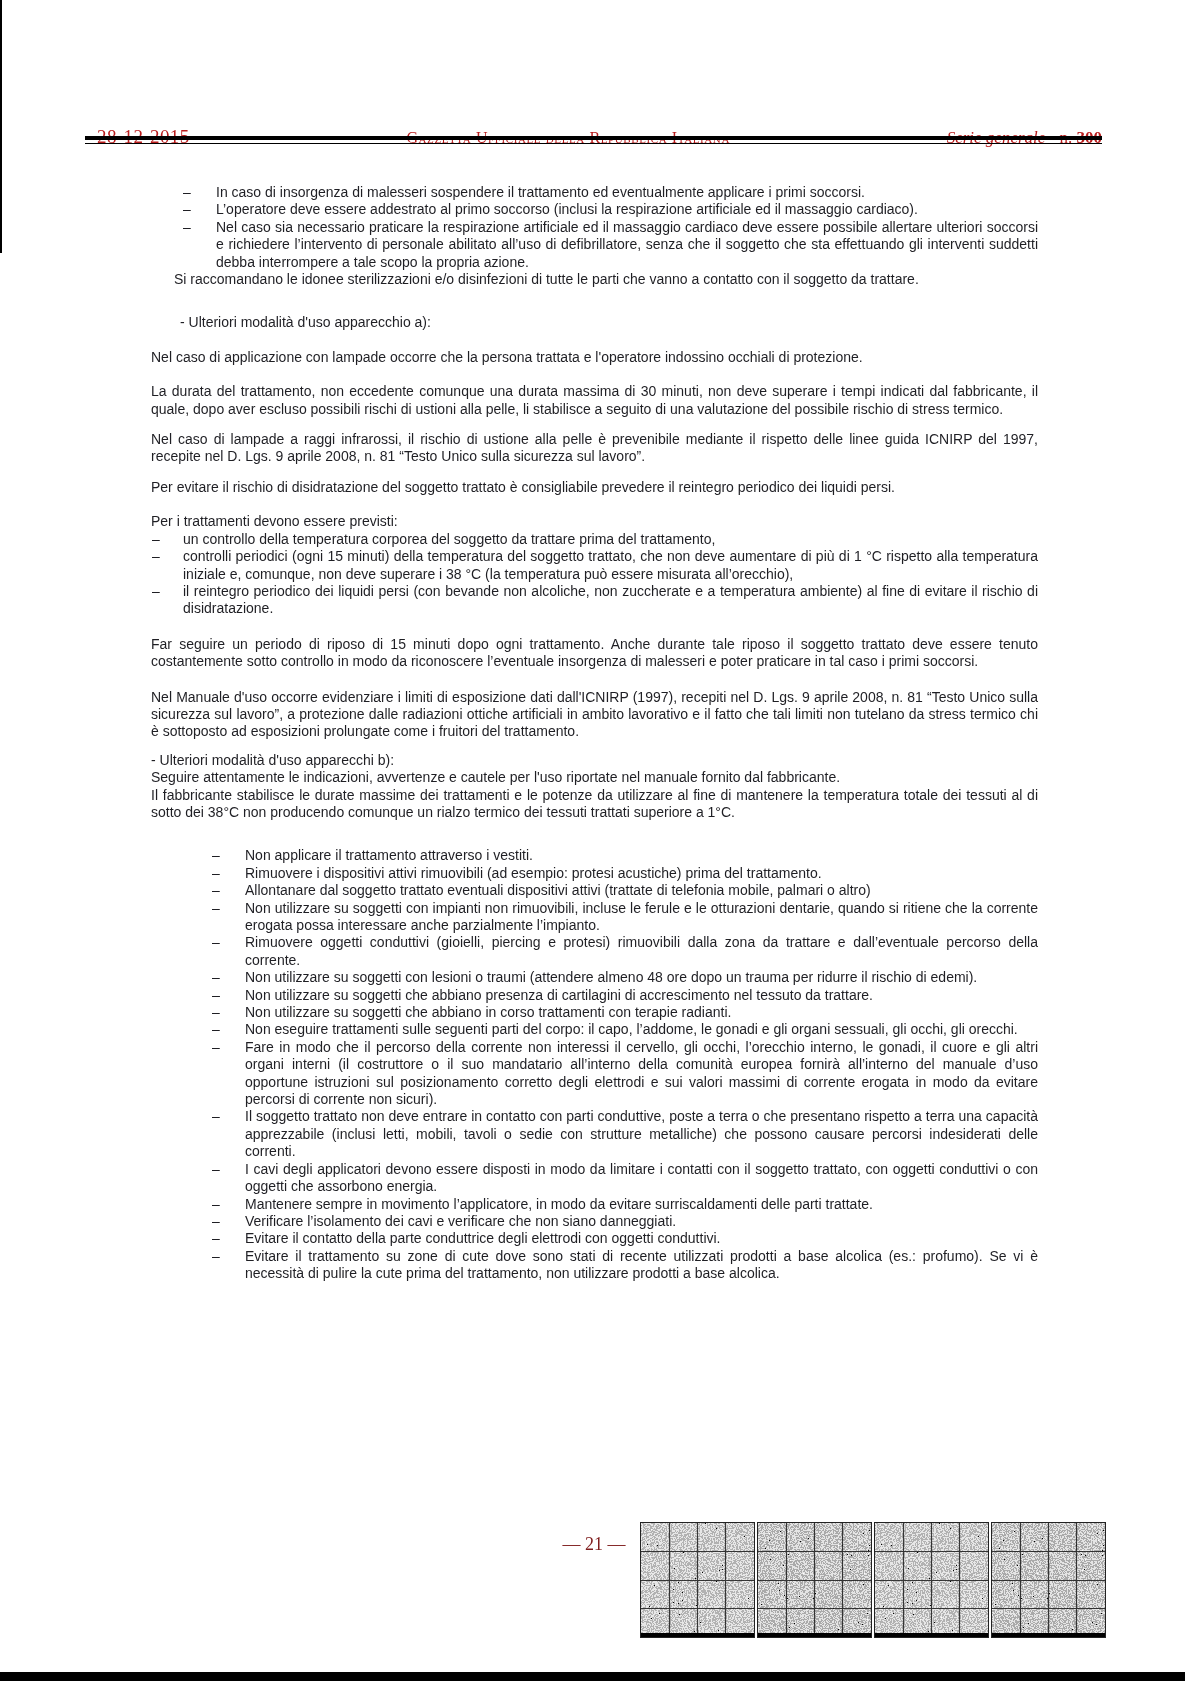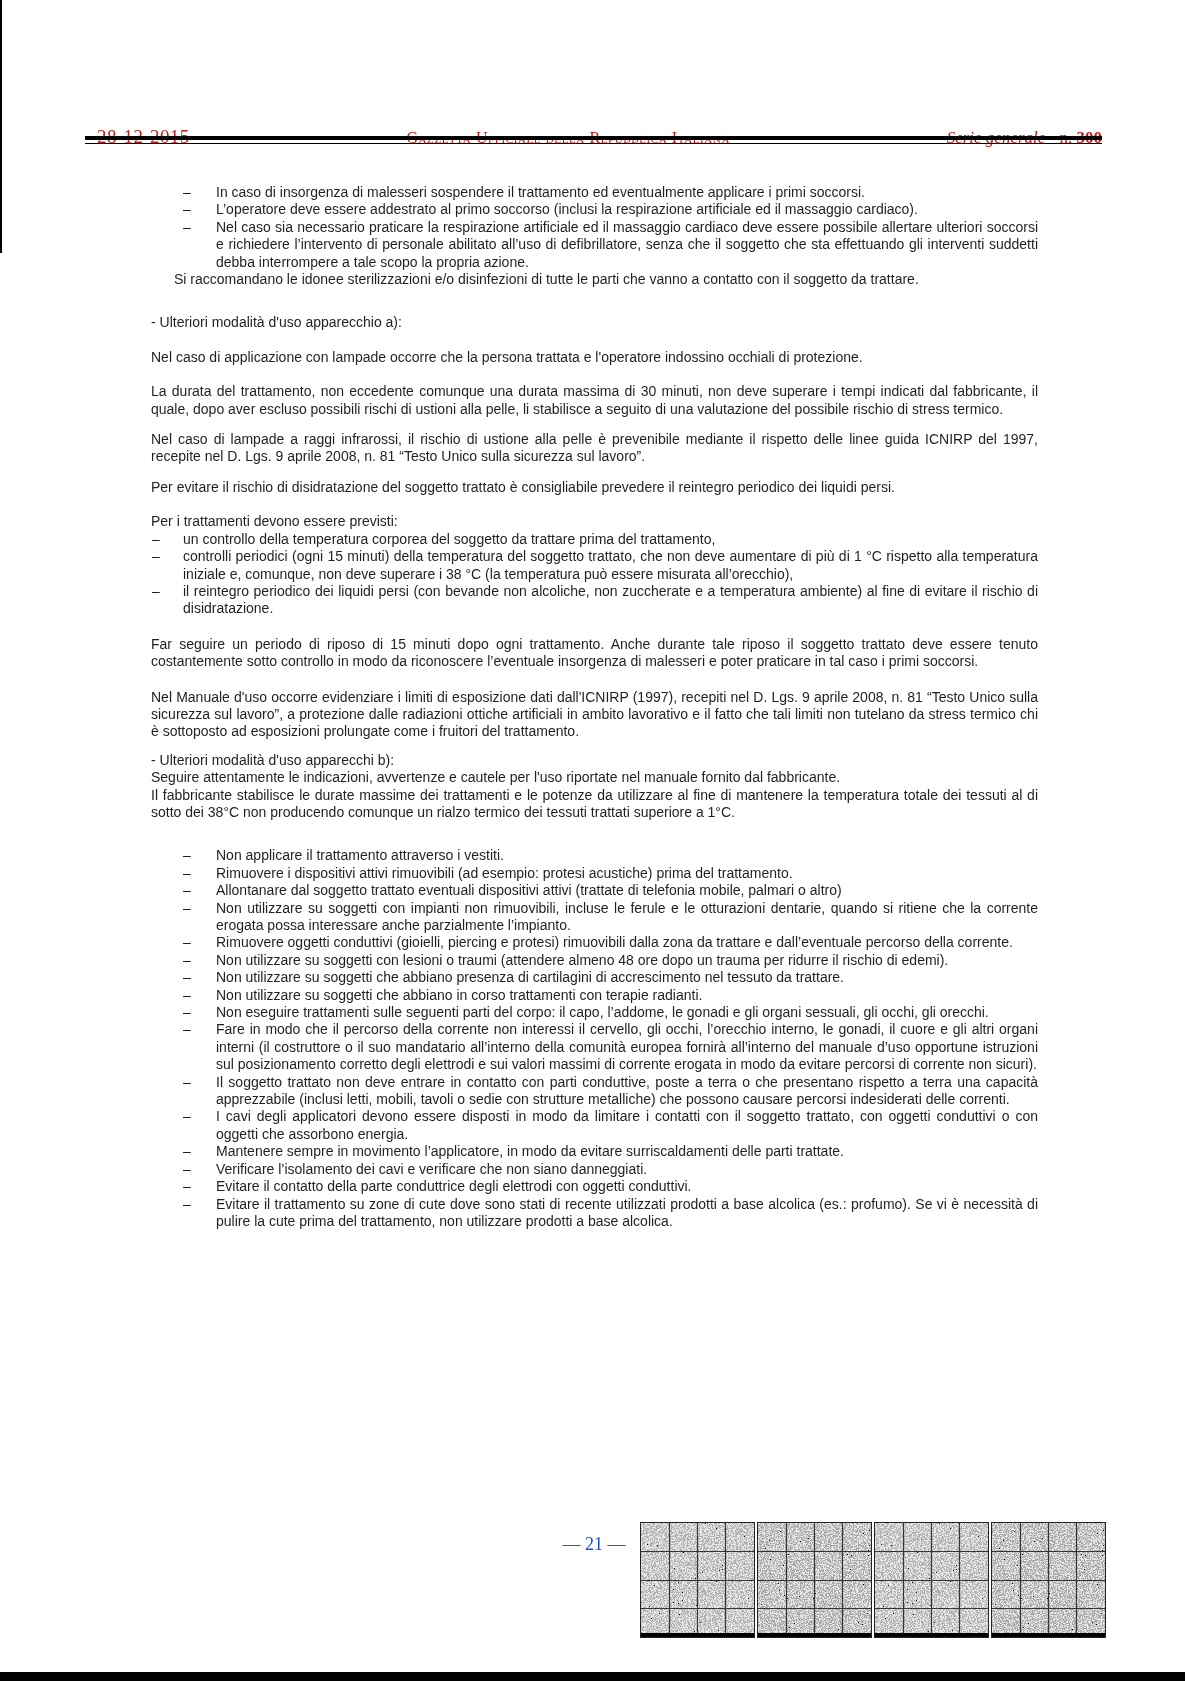--- a/index.html
+++ b/index.html
@@ -25,37 +25,37 @@
                  border-top:4px solid #000; border-bottom:1.5px solid #000; }
 
   
   .doc { position:absolute; left:151px; top:184px; width:887px;
          font-size:14px; line-height:17.4px; text-align:justify; color:#1f1f24; }
   .doc p, .doc .li { text-align:justify; }
 
   .par           { margin:0; }
   .gap17 { margin-top:17px; }
   .gap13 { margin-top:13px; }
-  .gap26 { margin-top:26px; }
+  .gap26 { margin-top:26px;margin-left:29px; }
   .gap18 { margin-top:18px; }
   .gap11 { margin-top:11px; }
 
   .indent23 { margin-left:23px; }           
 
   
   .li { position:relative; }
   .li .mk { position:absolute; top:0; }
   .list-a .li, .list-c .li { padding-left:65px; }
   .list-a .li .mk, .list-c .li .mk { left:32px; }
   .list-b .li { padding-left:32px; }
   .list-b .li .mk { left:1px; }
 
   
   .page-number { position:absolute; top:1534px; left:553px; width:82px;
-                 font-family:"Liberation Serif", serif; font-size:18px; color:#1d4ed8;
+                 font-family:"Liberation Serif", serif; font-size:18px; color:#7f1d1d;
                  text-align:center; white-space:nowrap; }
   .barcode-strip { position:absolute; left:641px; top:1523px; display:flex; gap:4px; }
   .bc { display:block; outline:1px solid #222; }
 </style>
 </head>
 <body>
 
 <div class="page">
 
   <div class="edge-left"></div>

